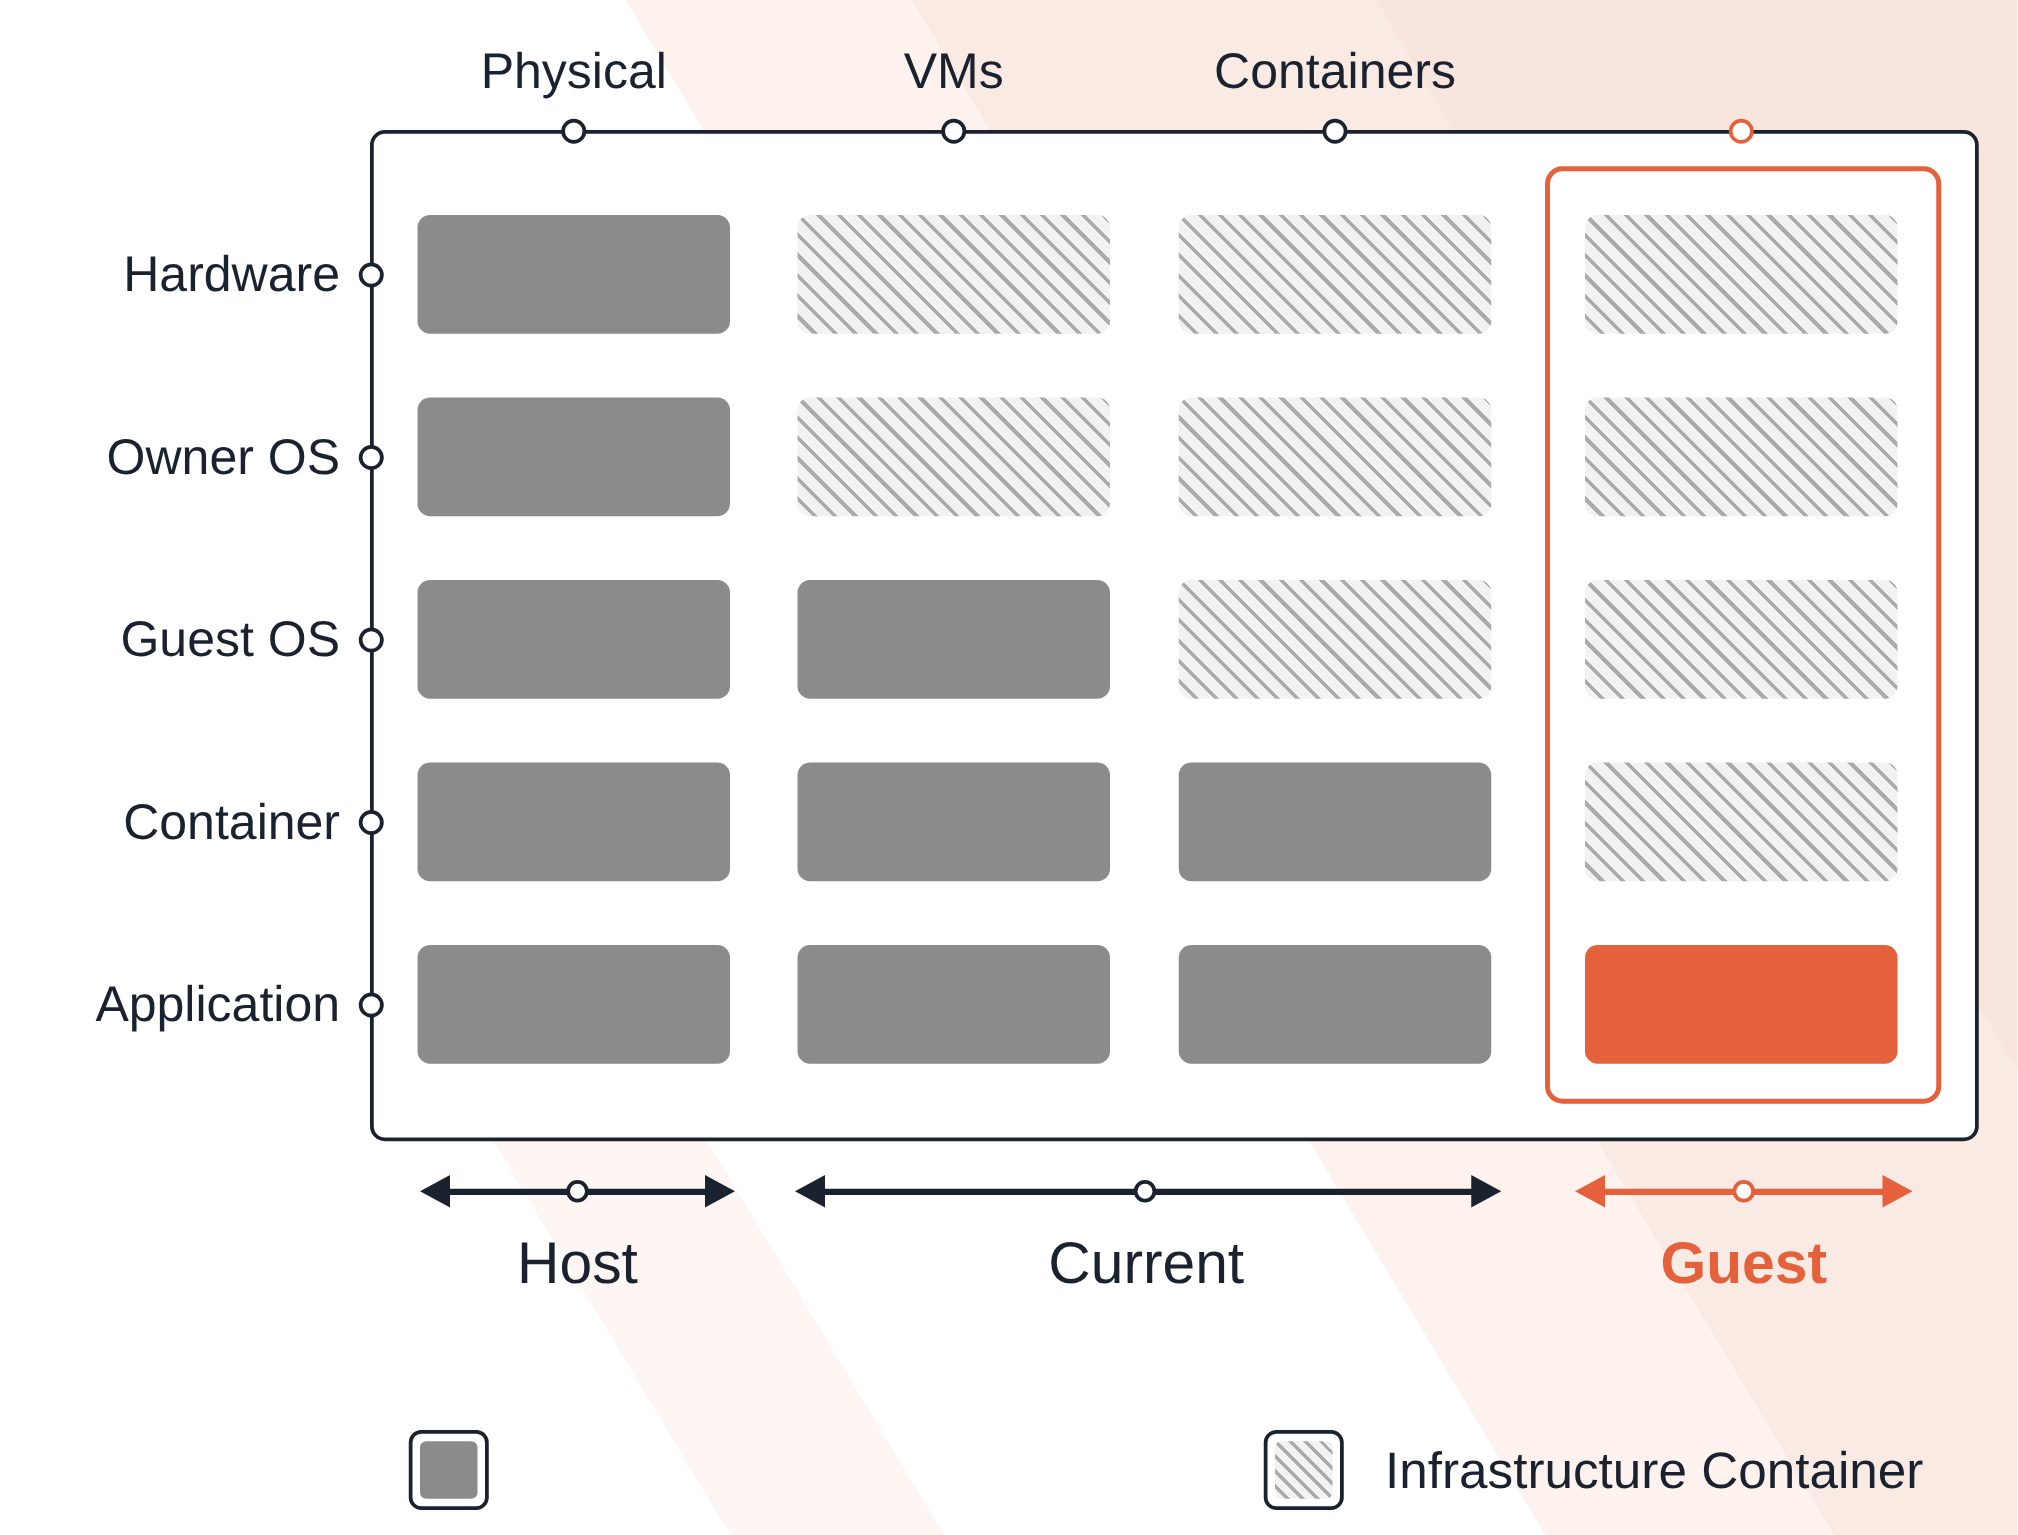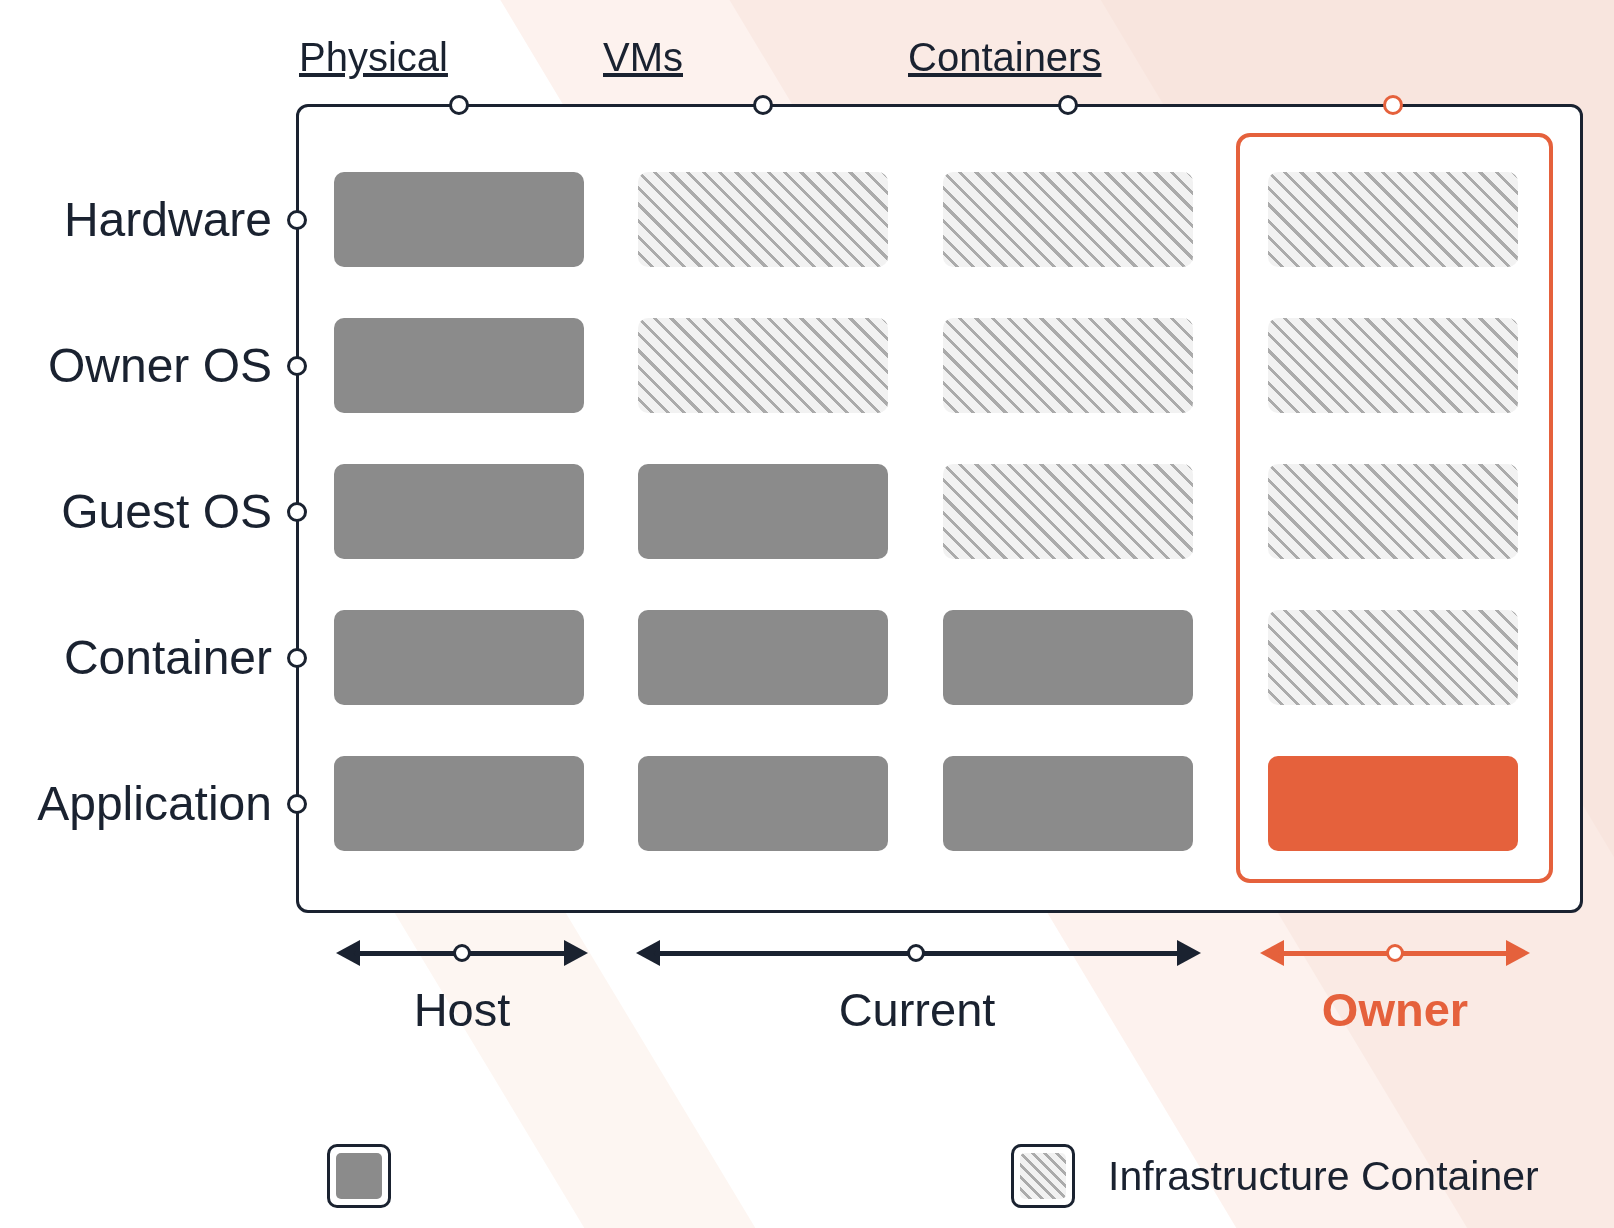--- a/index.html
+++ b/index.html
@@ -24,24 +24,24 @@
   .band1b{background:var(--pink-mid);clip-path:polygon(45.2% 0,100% 0,100% 100%,90.9% 100%);}
   .band2{background:var(--pink-deep);clip-path:polygon(68.2% 0,100% 0,100% 69.8%);}
   .band3{background:var(--pink-faint);clip-path:polygon(21% 66.8%,31.6% 66.8%,46.8% 100%,36.2% 100%);}
   .layer{position:absolute;z-index:1;}
 
   .mainbox{left:296px;top:104px;width:1287px;height:809px;background:#fff;
     border:3px solid var(--dark);border-radius:12px;box-sizing:border-box;}
   .serverless-box{left:1236px;top:133px;width:317px;height:750px;
     border:4px solid var(--orange);border-radius:14px;box-sizing:border-box;}
 
-  .col-header{top:31px;height:52px;line-height:52px;width:320px;text-align:left;
-    font-size:40px;font-weight:400;text-decoration:underline;}
+  .col-header{top:31px;height:52px;line-height:52px;width:320px;text-align:center;
+    font-size:40px;font-weight:400;}
   .col-header.accent{color:var(--orange);font-weight:700;}
-  .row-label{left:0;width:272px;text-align:right;height:52px;line-height:52px;font-size:48px;}
+  .row-label{left:0;width:272px;text-align:right;height:52px;line-height:52px;font-size:40px;}
 
   .marker{width:20px;height:20px;border-radius:50%;background:#fff;
     border:3px solid var(--dark);box-sizing:border-box;}
   .marker.accent{border-color:var(--orange);}
 
   .cell{position:absolute;width:250px;height:95px;border-radius:10px;}
   .cell.solid{background:var(--gray);}
   .cell.hatch{background:repeating-linear-gradient(45deg,var(--hatch-bg) 0 8.5px,var(--hatch-stripe) 8.5px 11.5px);}
   .cell.future{background:var(--orange);}
 
@@ -137,21 +137,21 @@
   </div>
   <div class="layer era-arrow accent" style="left:1260px;width:270px">
     <div class="ahead left"></div>
     <div class="aline"></div>
     <div class="ahead right"></div>
     <div class="amarker" style="left:126px"></div>
   </div>
 
   <div class="layer era-label" style="left:262px">Host</div>
   <div class="layer era-label" style="left:717px">Current</div>
-  <div class="layer era-label accent" style="left:1195px">Owner</div>
+  <div class="layer era-label accent" style="left:1195px">Guest</div>
 
   <div class="layer legend-swatch" style="left:327px">
     <div class="inner solid-sw"></div>
   </div>
   <div class="layer legend-swatch" style="left:1011px">
     <div class="inner hatch-sw"></div>
   </div>
   <div class="layer legend-label" style="left:1108px">Infrastructure Container</div>
 
 </div>

